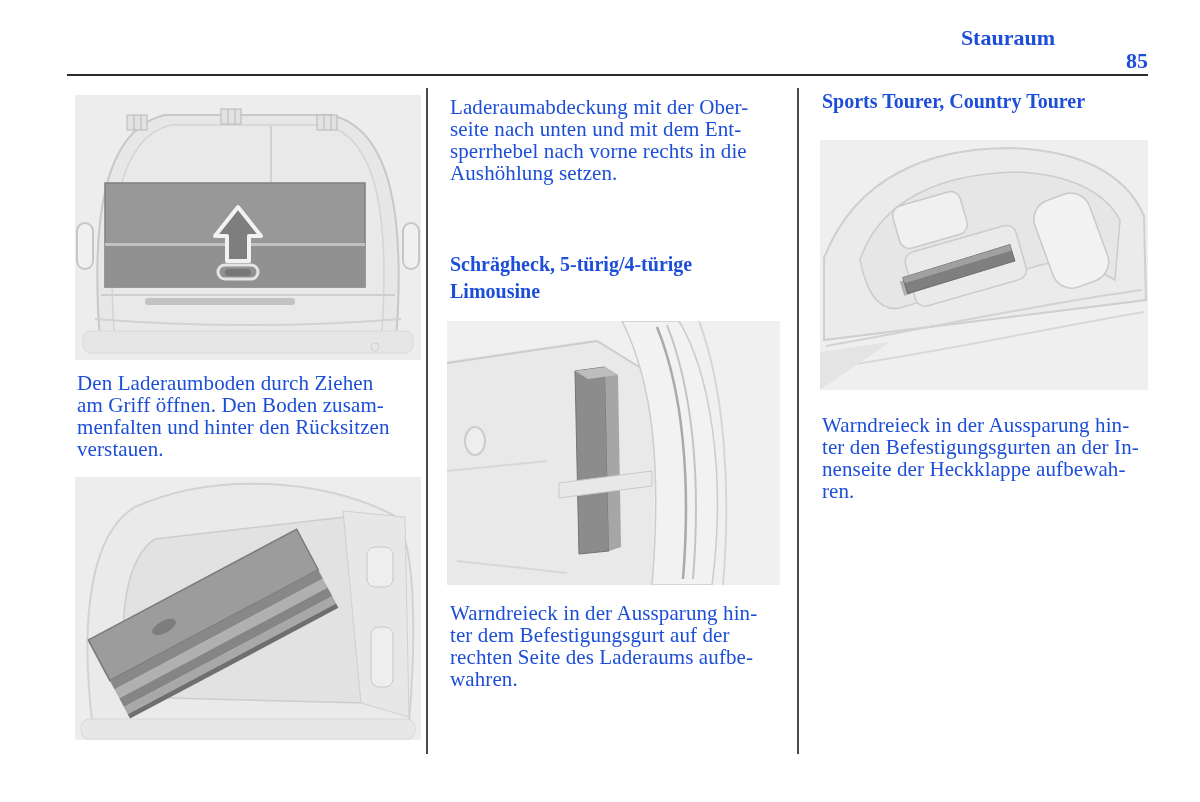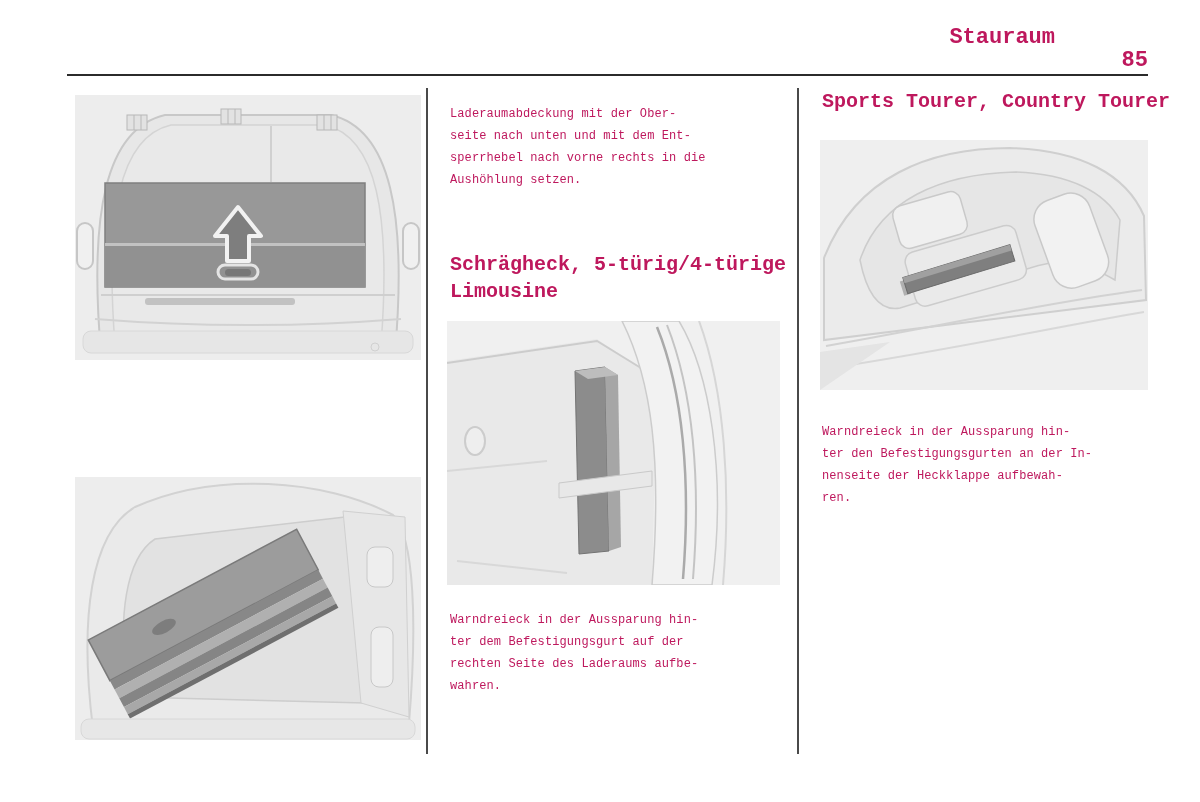--- a/index.html
+++ b/index.html
@@ -1,26 +1,26 @@
 <!DOCTYPE html>
 <html><head>
 <meta charset="utf-8">
 <style>
   html,body { margin:0; padding:0; background:#ffffff; }
   .page {
     position:relative; width:1200px; height:802px; background:#ffffff;
-    font-family:Liberation Mono, monospace; color:#be185d; overflow:hidden;
+    font-family:Liberation Serif, serif; color:#1d4ed8; overflow:hidden;
   }
   .hdr-title { position:absolute; top:25px; right:145px; font-size:22px; font-weight:bold; }
   .hdr-num   { position:absolute; top:25px; right:52px;  font-size:22px; font-weight:bold;margin-top:23px; }
   .rule      { position:absolute; left:67px; top:74px; width:1081px; height:2px; background:#2b2b2b; }
   .divider   { position:absolute; top:88px; width:2px; height:666px; background:#4a4a4a; }
   #divider-1 { left:426px; }
   #divider-2 { left:797px; }
-  .body-text { position:absolute; font-size:12px; line-height:22px; white-space:pre-line; letter-spacing:0.1px;margin-top:7px; }
+  .body-text { position:absolute; font-size:21px; line-height:22px; white-space:pre-line; letter-spacing:0.1px; }
   .h1 { position:absolute; font-size:28px; font-weight:bold; letter-spacing:0.2px; }
   .h2 { position:absolute; font-size:20px; font-weight:bold; line-height:27px; white-space:pre-line; }
   .fig { position:absolute; }
   #para-col1   { left:77px;  top:372px; width:358px; }
   #fig1        { left:75px;  top:95px;  }
   #fig2        { left:75px;  top:477px; }
   #para-col2-1 { left:450px; top:96px;  width:340px; }
   #h-warndreieck { left:450px; top:209px; }
   #h-schraegheck { left:450px; top:251px; }
   #fig3        { left:447px; top:321px; }
@@ -71,20 +71,24 @@
     </g>
     <g>
       <path d="M26,200 L320,200" stroke="#cfcfcf" stroke-width="2" fill="none"></path>
       <rect x="70" y="203" width="150" height="7" rx="3" fill="#c2c2c2"></rect>
       <path d="M20,224 C120,232 226,232 326,224" stroke="#d2d2d2" stroke-width="2" fill="none"></path>
       <rect x="8" y="236" width="330" height="22" rx="8" fill="#e6e6e6" stroke="#d8d8d8"></rect>
       <circle cx="300" cy="252" r="4" fill="none" stroke="#d0d0d0"></circle>
     </g>
   </svg>
 
+  <div class="body-text" id="para-col1">Den Laderaumboden durch Ziehen
+am Griff öffnen. Den Boden zusam-
+menfalten und hinter den Rücksitzen
+verstauen.</div>
 
   <svg class="fig" id="fig2" width="346" height="263" viewBox="0 0 346 263">
     <rect x="0" y="0" width="346" height="263" fill="#ededed"></rect>
     <path d="M18,252 C4,140 16,56 60,30 C140,-6 250,2 318,38 C340,60 342,150 334,246" fill="#eaeaea" stroke="#d2d2d2" stroke-width="2"></path>
     <path d="M55,220 C40,140 52,80 80,62 L270,40 C300,52 318,100 314,180 L290,226 Z" fill="#e2e2e2" stroke="#cdcdcd" stroke-width="1.5"></path>
     <path d="M268,34 L330,40 L334,240 L286,226 Z" fill="#e7e7e7" stroke="#d0d0d0"></path>
     <rect x="292" y="70" width="26" height="40" rx="8" fill="#eeeeee" stroke="#c8c8c8"></rect>
     <rect x="296" y="150" width="22" height="60" rx="8" fill="#eeeeee" stroke="#c8c8c8"></rect>
     <rect x="40" y="176" width="16" height="40" rx="8" fill="#f0f0f0" stroke="#c6c6c6" stroke-width="2"></rect>
     <g transform="translate(140 150) rotate(-28)">

